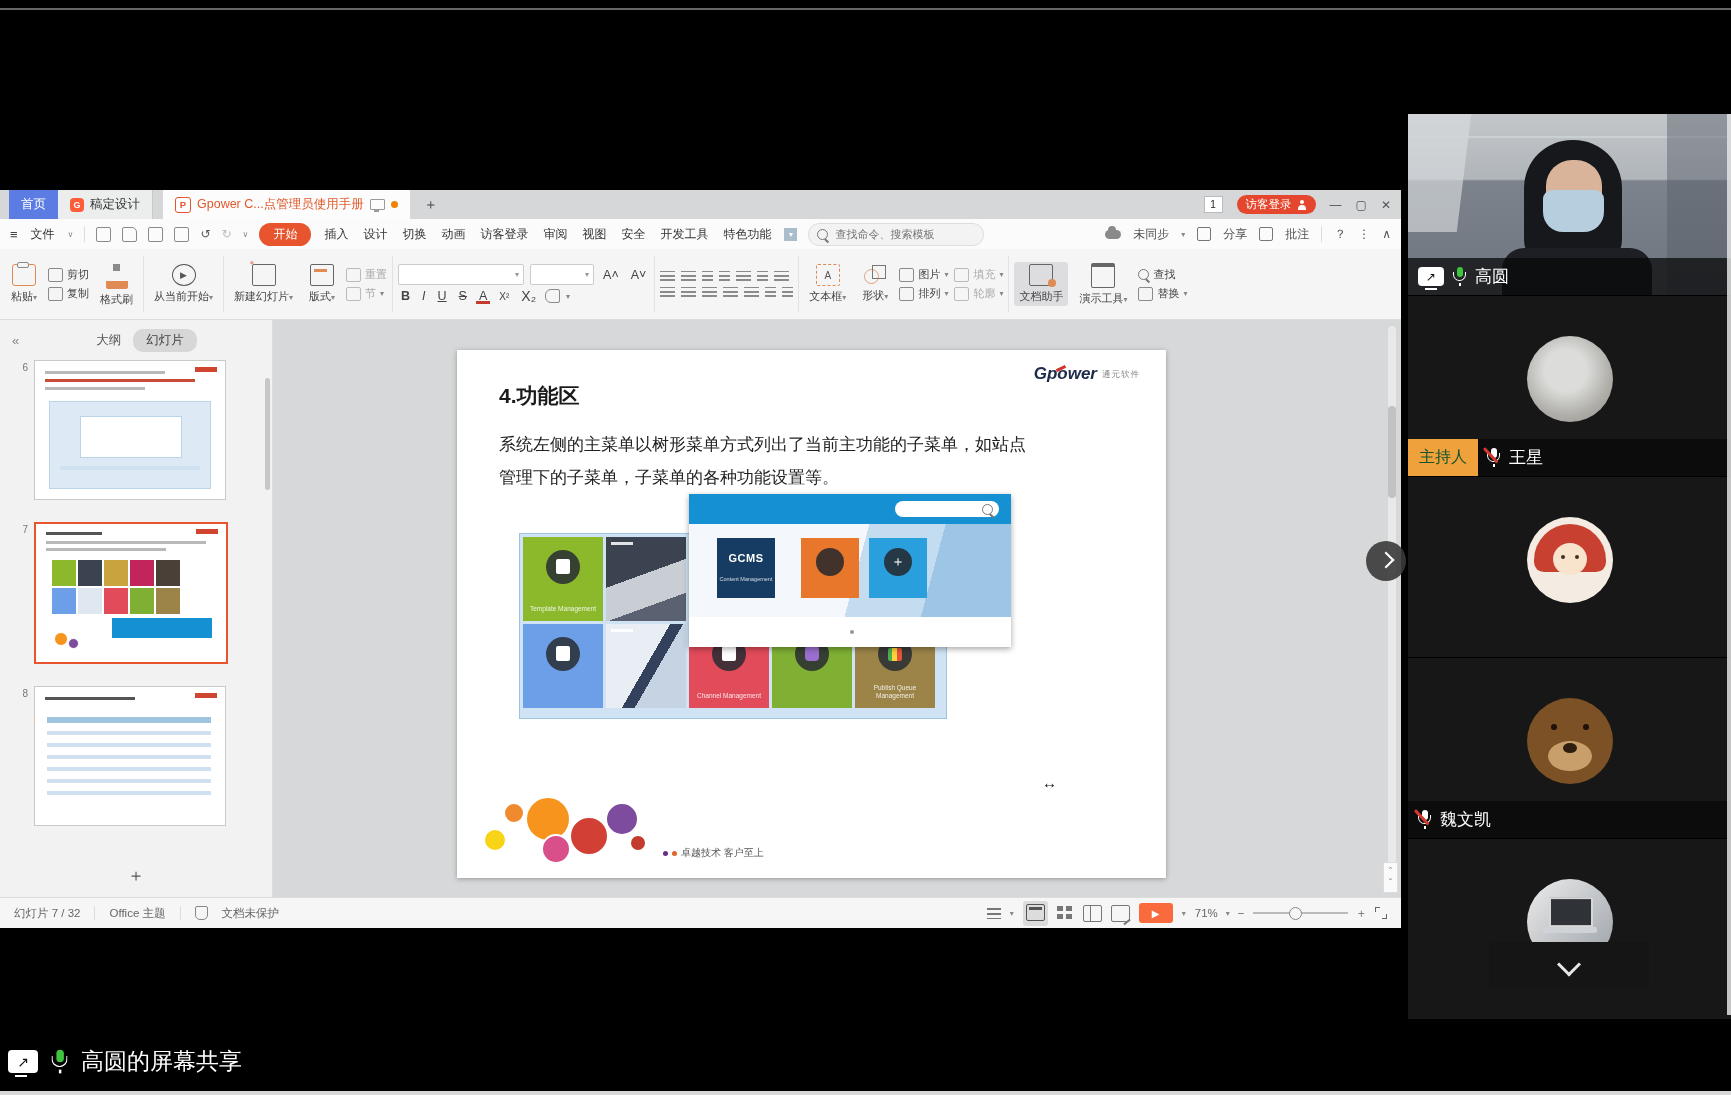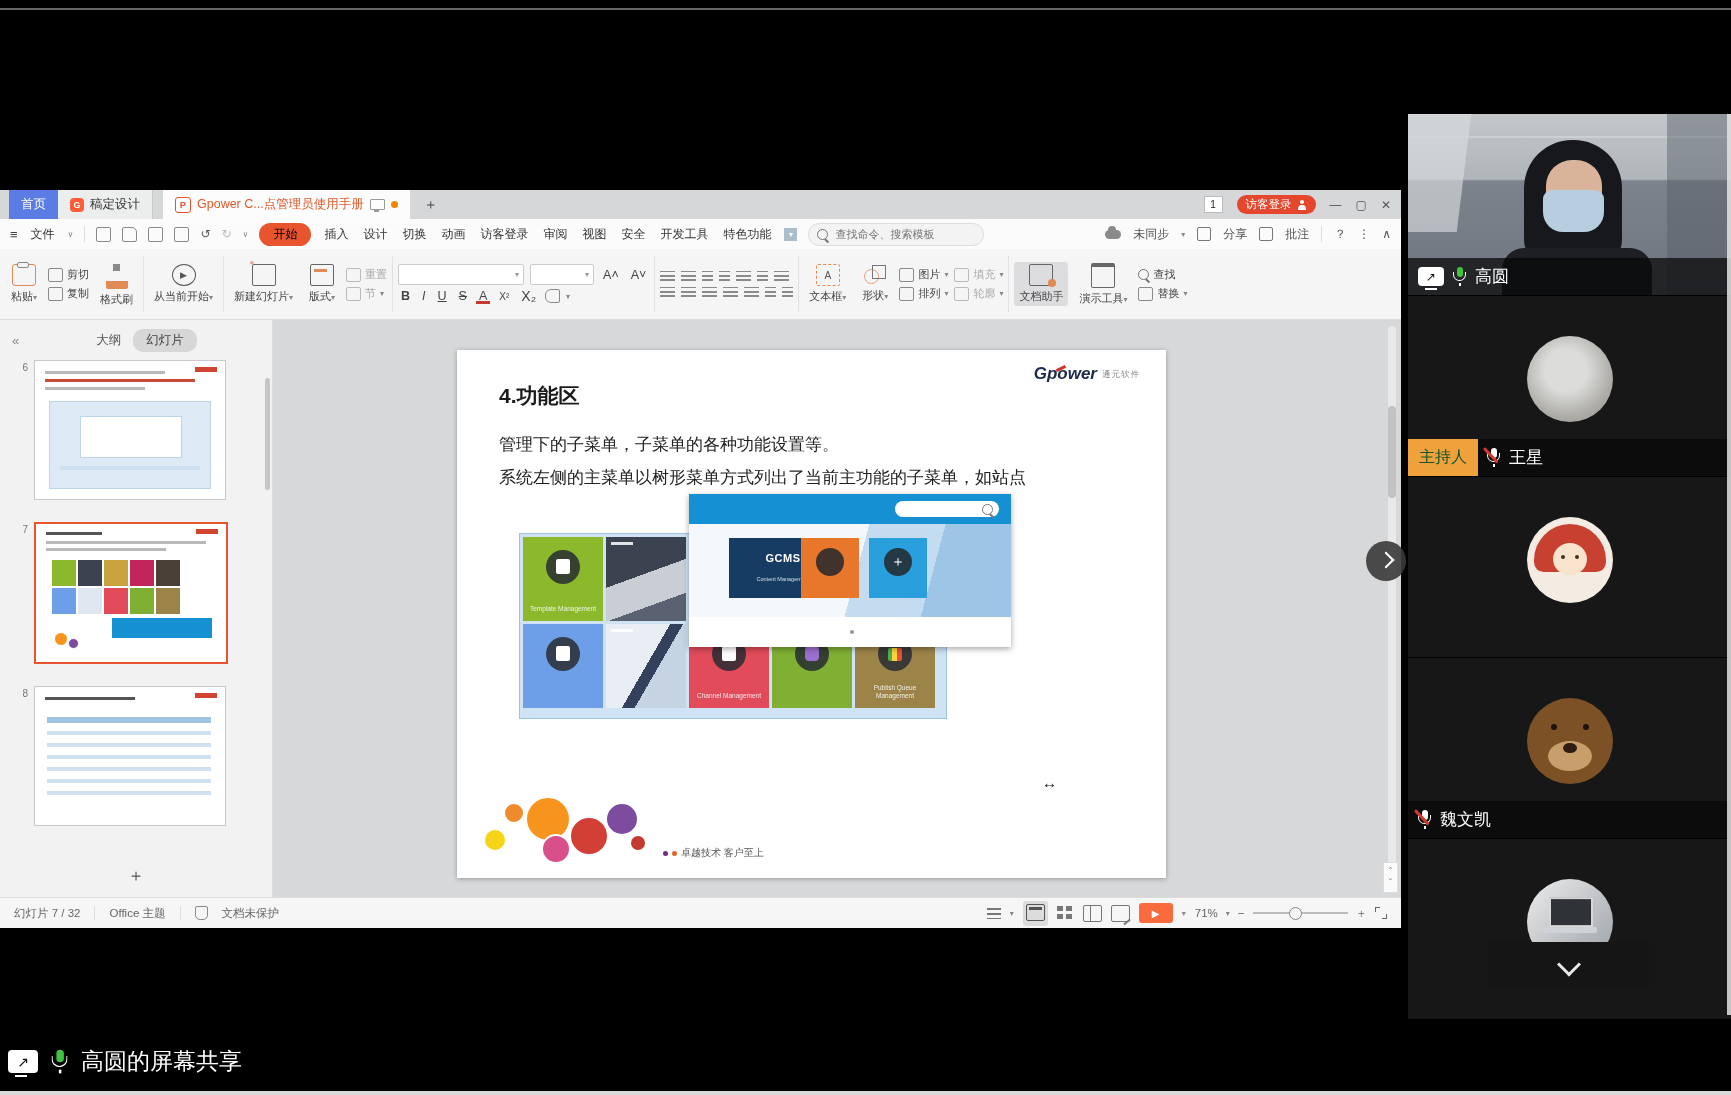--- a/index.html
+++ b/index.html
@@ -29,21 +29,21 @@
   .person-ic::before{content:"";position:absolute;left:3px;top:0;width:4.5px;height:4.5px;border-radius:50%;background:#fff;}
   .person-ic::after{content:"";position:absolute;left:1px;top:5px;width:8px;height:5px;border-radius:4px 4px 0 0;background:#fff;}
   .winbtn{color:#555;font-size:12px;}
   
   .menubar{height:30px;background:#fbfbfc;display:flex;align-items:center;padding:0 10px;gap:11px;font-size:12px;color:#333;white-space:nowrap;}
   .mb-sep{width:1px;height:16px;background:#ddd;}
   .hamb{font-size:13px;color:#444;}
   .qic{width:13px;height:13px;border:1.3px solid #8a8a8a;border-radius:2px;display:inline-block;}
   .qic.dog{border-radius:2px 5px 2px 2px;}
   .menu-item{padding:3px 2px;}
-  .menu-start{background:#e7542e;color:#000000;border-radius:12px;padding:3px 14px;text-align:right;}
+  .menu-start{background:#e7542e;color:#ffffff;border-radius:12px;padding:3px 14px;text-align:right;}
   .caretbox{width:13px;height:13px;background:#a9bdcb;color:#fff;font-size:8px;display:flex;align-items:center;justify-content:center;}
   .searchbox{display:flex;align-items:center;gap:5px;width:158px;height:21px;border:1px solid #ddd;border-radius:11px;background:#f3f3f4;padding:0 8px;}
   .searchbox input{border:0;background:transparent;outline:none;font-size:11px;color:#555;width:120px;font-family:inherit;}
   .mag{width:9px;height:9px;border:1.4px solid #777;border-radius:50%;position:relative;display:inline-block;}
   .mag::after{content:"";position:absolute;left:7px;top:8px;width:5px;height:1.5px;background:#777;transform:rotate(45deg);transform-origin:left;}
   .mb-right{margin-left:auto;display:flex;align-items:center;gap:12px;color:#555;}
   .cloud{width:16px;height:9px;background:#8a8a8a;border-radius:6px;position:relative;display:inline-block;}
   .cloud::before{content:"";position:absolute;left:3px;top:-4px;width:8px;height:8px;border-radius:50%;background:#8a8a8a;}
   .mini-caret{font-size:8px;color:#888;}
   .share-sq{width:12px;height:12px;border:1.3px solid #777;border-radius:2px;display:inline-block;}
@@ -125,21 +125,21 @@
   .t2{background:linear-gradient(160deg,#3c4350 0 45%,#c9cdd4 45% 75%,#5a6170 75%);}
   .t4{background:linear-gradient(180deg,#ece8e2 0 30%,#c2255c 30% 85%,#d8d2c8 85%);}
   .t5{background:linear-gradient(140deg,#2e2a26 0 40%,#d9d4cc 40% 80%,#6b615a 80%);}
   .t7{background:linear-gradient(120deg,#e9eef4 0 50%,#33415c 50% 60%,#c6d3e2 60%);}
   
   .shot2{position:absolute;left:232px;top:144px;width:322px;height:153px;box-shadow:0 2px 6px rgba(0,0,0,.35);}
   .shot2 .hdr{height:30px;background:#1590d2;position:relative;}
   .shot2 .spill{position:absolute;right:12px;top:7px;width:92px;height:16px;background:#fff;border-radius:8px;display:flex;align-items:center;justify-content:flex-end;padding:0 6px;}
   .shot2 .bodyz{height:93px;background:linear-gradient(105deg,#f4f7fb 0 52%,#c3dcef 52% 74%,#9dc5e5 74%);position:relative;}
   .gtile{position:absolute;top:14px;width:58px;height:60px;}
-  .gt1{left:40px;background:#173c63;color:#fff;text-align:center;padding-left:25px;}
+  .gt1{left:28px;background:#173c63;color:#fff;text-align:center;}
   .gt1 .gname{font-size:11px;font-weight:bold;margin-top:14px;letter-spacing:.5px;}
   .gt1 .gsub{font-size:5.5px;opacity:.8;margin-top:12px;}
   .gt2{left:112px;background:#e8772b;} .gt3{left:180px;background:#29a0dd;}
   .gcirc{position:absolute;left:50%;top:10px;transform:translateX(-50%);width:28px;height:28px;border-radius:50%;background:rgba(35,38,44,.85);color:#fff;display:flex;align-items:center;justify-content:center;font-size:14px;}
   .shot2 .ftr{height:30px;background:#fff;position:relative;}
   .shot2 .ftr::after{content:"";position:absolute;left:50%;top:13px;width:4px;height:4px;border-radius:50%;background:#999;}
   .cursor{position:absolute;left:585px;top:424px;font-size:15px;color:#111;text-shadow:0 0 2px #fff;}
   
   .bubbles{position:absolute;left:16px;top:438px;width:200px;height:86px;}
   .bub{position:absolute;border-radius:50%;border:2px solid #fff;}
@@ -534,22 +534,22 @@
       </div>
 
       <div class="canvas">
         <div class="slide">
           <div class="logo">
             <span class="gp">Gpower</span>
             <span class="sub">通元软件</span>
           </div>
           <div class="s-title">4.功能区</div>
           <div class="s-body">
+            <div>系统左侧的主菜单以树形菜单方式列出了当前主功能的子菜单，如站点</div>
             <div>管理下的子菜单，子菜单的各种功能设置等。</div>
-            <div>系统左侧的主菜单以树形菜单方式列出了当前主功能的子菜单，如站点</div>
           </div>
 
           <div class="shot1">
             <div class="trow">
               <div class="tile t1">
                   <span class="circ"></span>
                   <span class="tlab">Template Management</span>
                 </div>
               <div class="tile t2">
                   <span class="ptag"></span>

